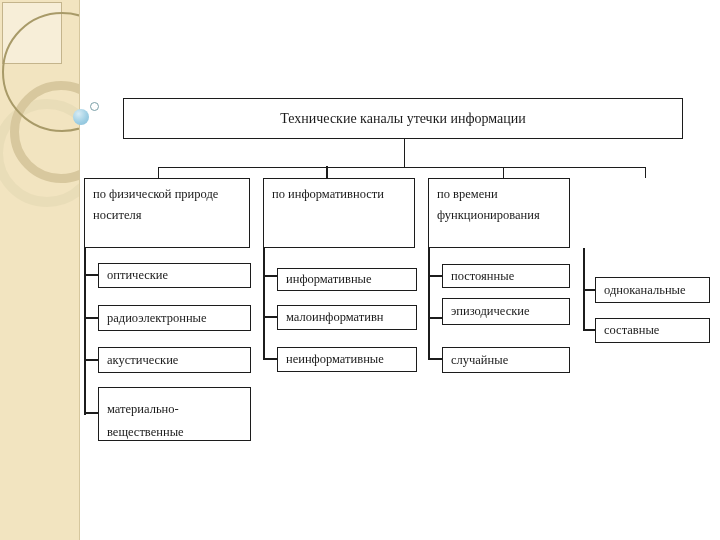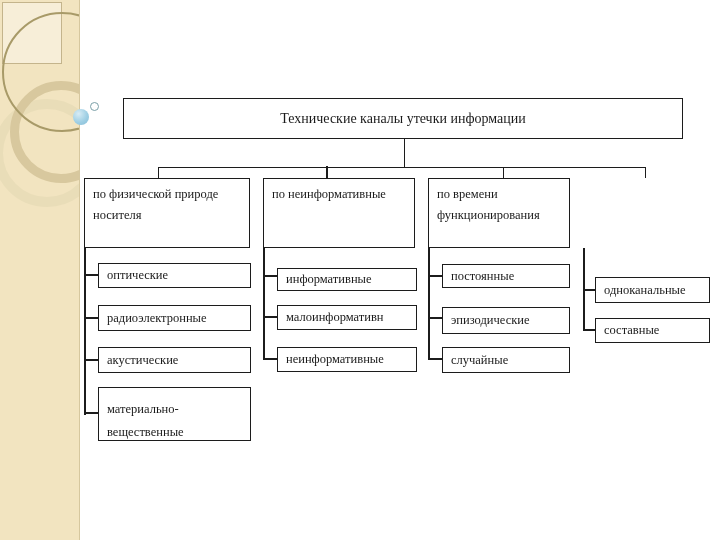--- a/index.html
+++ b/index.html
@@ -76,21 +76,21 @@
 
   
   .c1i1{left:98px;top:263px;width:153px;height:25px;}
   .c1i2{left:98px;top:305px;width:153px;height:26px;}
   .c1i3{left:98px;top:347px;width:153px;height:26px;}
   .c1i4{left:98px;top:387px;width:153px;height:54px;}
   .c2i1{left:277px;top:268px;width:140px;height:23px;}
   .c2i2{left:277px;top:305px;width:140px;height:25px;}
   .c2i3{left:277px;top:347px;width:140px;height:25px;}
   .c3i1{left:442px;top:264px;width:128px;height:24px;}
-  .c3i2{left:442px;top:307px;width:128px;height:27px;}
+  .c3i2{left:442px;top:298px;width:128px;height:27px;}
   .c3i3{left:442px;top:347px;width:128px;height:26px;}
   .c4i1{left:595px;top:277px;width:115px;height:26px;}
   .c4i2{left:595px;top:318px;width:115px;height:25px;}
 
   
   .ln{position:absolute;background:var(--line,#1c1c1c);}
   .v-title{left:404px;top:139px;width:1px;height:29px;}
   .bus    {left:158px;top:167px;width:488px;height:1px;}
   .st1{left:158px;top:167px;width:1px;height:11px;}
   .st2{left:326px;top:166px;width:2px;height:12px;}
@@ -159,21 +159,21 @@
   <div class="ln sp4"></div>
   <div class="ln sp4a"></div>
   <div class="ln sp4b"></div>
 
   <div class="bx hdr c1h">по физической природе носителя</div>
   <div class="bx item c1i1">оптические</div>
   <div class="bx item c1i2">радиоэлектронные</div>
   <div class="bx item c1i3">акустические</div>
   <div class="bx item tall c1i4">материально-вещественные</div>
 
-  <div class="bx hdr c2h">по неинформативные</div>
+  <div class="bx hdr c2h">по информативности</div>
   <div class="bx item c2i1">информативные</div>
   <div class="bx item c2i2">малоинформативн</div>
   <div class="bx item c2i3">неинформативные</div>
 
   <div class="bx hdr c3h">по времени функционирования</div>
   <div class="bx item c3i1">постоянные</div>
   <div class="bx item c3i2">эпизодические</div>
   <div class="bx item c3i3">случайные</div>
 
   <div class="bx item c4i1">одноканальные</div>

